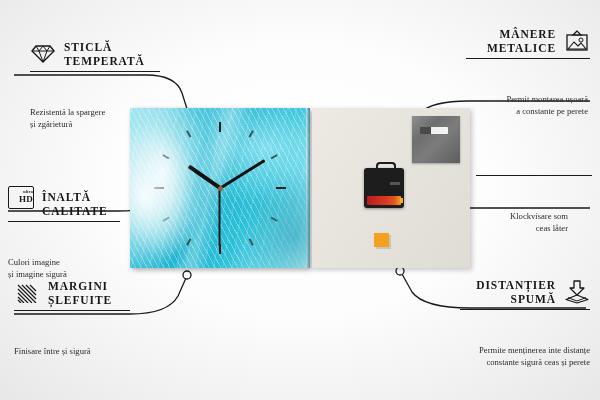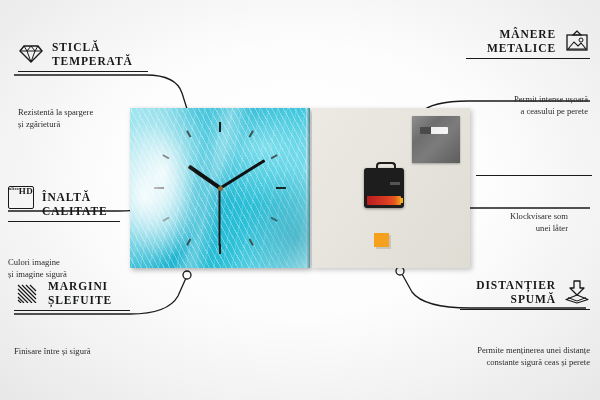--- a/index.html
+++ b/index.html
@@ -86,22 +86,22 @@
   .feat .rule{height:1.4px;background:#1a1a1a;margin:3px 0 3px;}
   .feat .sub{font-family:"Liberation Serif", serif;font-size:8.6px;color:#2b2c2e;line-height:1.34;margin-top:35px;}
   .left .head{justify-content:flex-start;}
   .left .titles{text-align:left;}
   .left .sub{text-align:left;}
   .right .head{justify-content:flex-end;}
   .right .titles{text-align:right;}
   .right .sub{text-align:right;}
   .ico{flex:0 0 auto;width:26px;height:24px;color:#17181a;display:flex;align-items:center;justify-content:center;}
   .ico svg{display:block;}
-  .hdbox{width:26px;height:21px;border:1.3px solid #17181a;border-radius:2px;display:flex;flex-direction:row;
-    align-items:flex-start;justify-content:center;line-height:1;}
+  .hdbox{width:26px;height:21px;border:1.3px solid #17181a;border-radius:2px;display:flex;flex-direction:column;
+    align-items:flex-end;justify-content:center;line-height:1;}
   .hdbox .u{font-size:4.2px;font-weight:bold;letter-spacing:.2px;}
   .hdbox .h{font-size:9px;font-weight:bold;letter-spacing:.3px;}
 </style>
 </head>
 <body>
 
 <div id="stage">
 
   <svg class="lines" viewBox="0 0 600 400">
     <g fill="none" stroke="#1a1a1a" stroke-width="1.3">
@@ -179,21 +179,21 @@
       </div>
       <div class="movement">
         <div class="bail"></div>
         <div class="lbl"></div>
         <div class="batt"></div>
       </div>
       <div class="spacer"></div>
     </div>
   </div>
 
-  <div class="feat left" style="left:18px;top:40px;width:140px">
+  <div class="feat left" style="left:30px;top:40px;width:140px">
     <div class="head">
       <span class="ico">
         <svg width="24" height="20" viewBox="0 0 24 20">
             <path d="M5 2h14l4 5-11 11L1 7z" fill="none" stroke="#17181a" stroke-width="1.4"></path>
             <path d="M1 7h22M5 2l3 5 4-5 4 5 3-5M8 7l4 11M16 7l-4 11" fill="none" stroke="#17181a" stroke-width="1"></path>
           </svg>
       </span>
       <span class="titles">
         <span>STICLĂ</span><br><span>TEMPERATĂ</span>
       </span>
@@ -248,43 +248,43 @@
         <svg width="26" height="22" viewBox="0 0 26 22">
             <path d="M13 1 L9 5 h8 z" fill="none" stroke="#17181a" stroke-width="1.2"></path>
             <rect x="3" y="5" width="20" height="15" fill="none" stroke="#17181a" stroke-width="1.3"></rect>
             <circle cx="17" cy="10" r="2" fill="none" stroke="#17181a" stroke-width="1"></circle>
             <path d="M4 19 l6-7 4 4 3-3 5 6z" fill="none" stroke="#17181a" stroke-width="1.1"></path>
           </svg>
       </span>
     </div>
     <div class="rule" style="width:124px;margin-left:26px"></div>
     <div class="sub" style="padding-right:2px">
-      <span>Permit intense ușoară</span><br><span>a ceasului pe perete</span>
+      <span>Permit montarea ușoară</span><br><span>a constante pe perete</span>
     </div>
   </div>
 
   <div class="feat right" style="left:450px;top:172px;width:142px">
     <div class="rule" style="width:116px;margin-left:26px"></div>
     <div class="sub" style="padding-right:24px">
-      <span>Klockvisare som</span><br><span>unei låter</span>
+      <span>Klockvisare som</span><br><span>ceas låter</span>
     </div>
   </div>
 
   <div class="feat right" style="left:434px;top:278px;width:156px">
     <div class="head">
       <span class="titles">
         <span>DISTANȚIER</span><br><span>SPUMĂ</span>
       </span>
       <span class="ico">
         <svg width="26" height="24" viewBox="0 0 26 24">
             <path d="M10 1h6v7h4l-7 7-7-7h4z" fill="none" stroke="#17181a" stroke-width="1.3" stroke-linejoin="round"></path>
             <path d="M13 15 L2 19.5 13 23 24 19.5z" fill="none" stroke="#17181a" stroke-width="1.2" stroke-linejoin="round"></path>
             <path d="M4 17.6 L13 21 22 17.6" fill="none" stroke="#17181a" stroke-width="1"></path>
           </svg>
       </span>
     </div>
     <div class="rule" style="width:130px;margin-left:26px"></div>
     <div class="sub">
-      <span>Permite menținerea unei distanțe</span><br><span>constante sigură ceas și perete</span>
+      <span>Permite menținerea inte distanțe</span><br><span>constante sigură ceas și perete</span>
     </div>
   </div>
 
 </div>
 
 </body></html>

